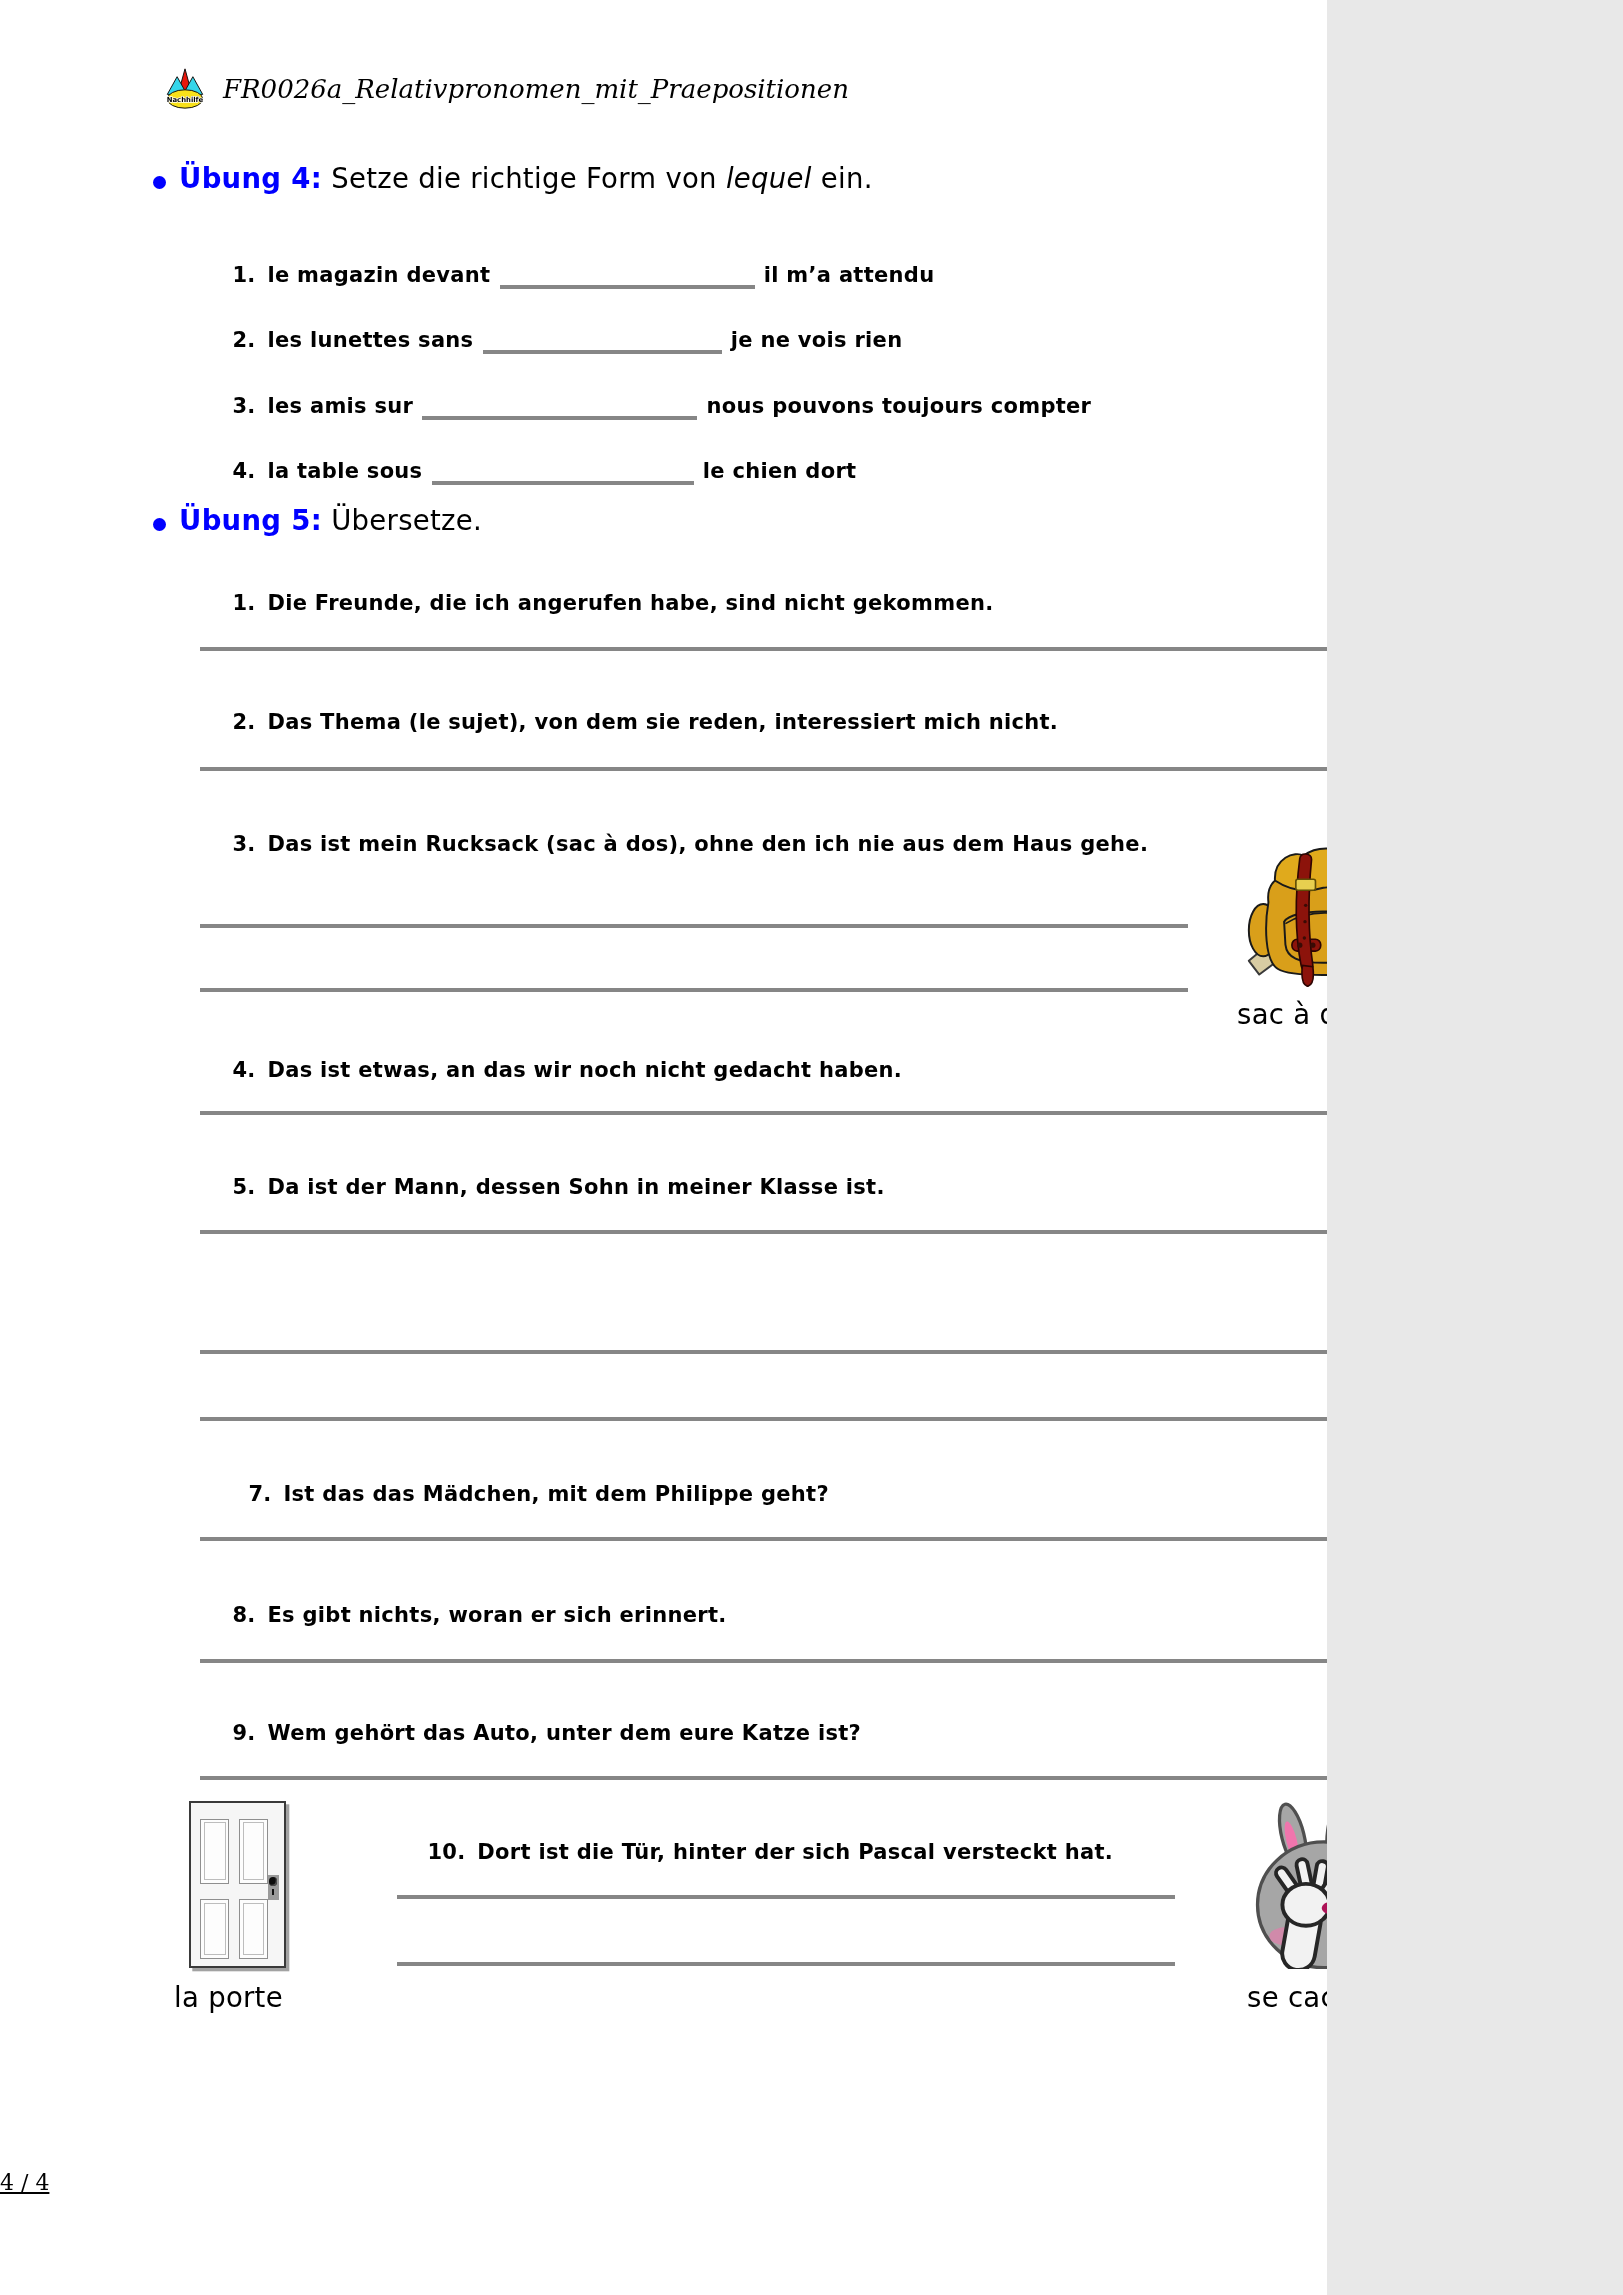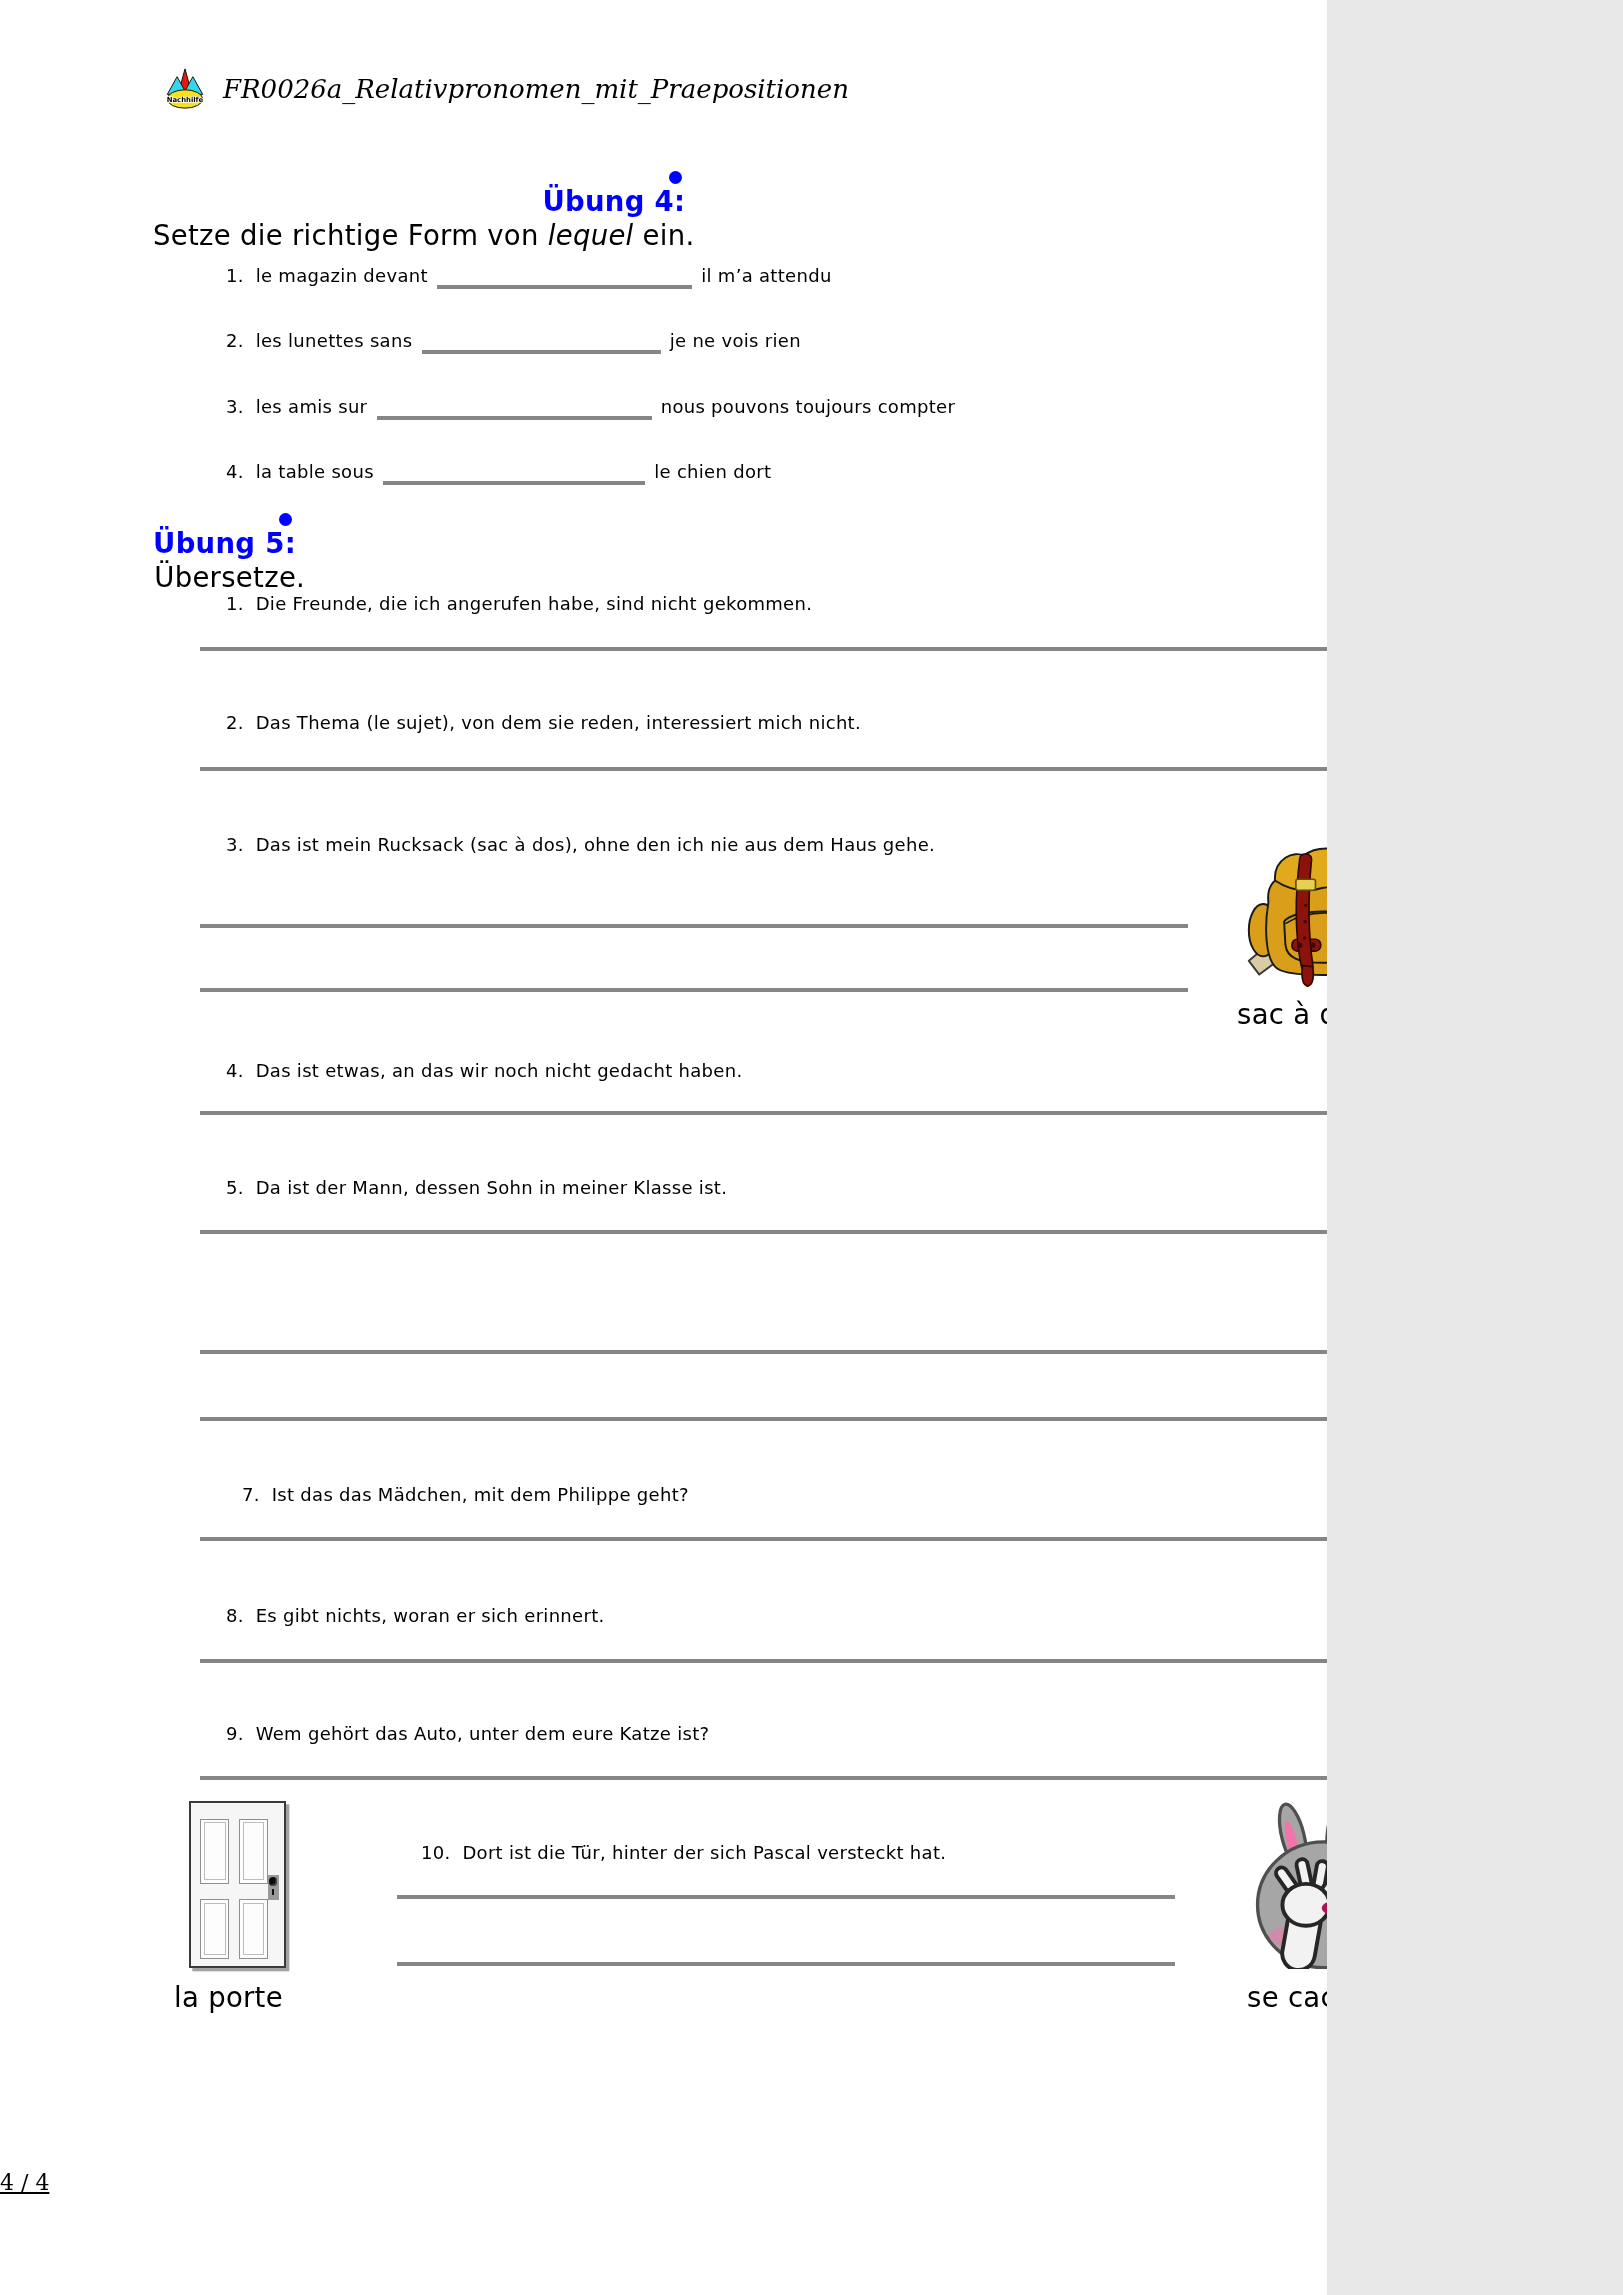--- a/index.html
+++ b/index.html
@@ -1,29 +1,29 @@
 <!DOCTYPE html>
 <html style="font-size:10.5px"><head>
 <meta charset="utf-8">
 <style>
   html,body{margin:0;padding:0;background:#e8e8e8;}
   .page{position:relative;width:1327px;height:2295px;background:#ffffff;overflow:hidden;
         font-family:"DejaVu Sans","Liberation Sans",sans-serif;color:#000;}
   .abs{position:absolute;}
   .title{position:absolute;font-family:"DejaVu Serif","Liberation Serif",serif;
          font-style:italic;font-size:26px;line-height:37px;white-space:pre;}
-  .heading{position:absolute;display:flex;align-items:flex-end;
-           font-size:27.5px;line-height:34px;letter-spacing:0.3px;flex-direction:column;}
+  .heading{position:absolute;display:flex;align-items:center;
+           font-size:27.5px;line-height:34px;letter-spacing:0.3px;}
   .bullet{width:13px;height:13px;border-radius:50%;background:#0000ff;
           margin:9.8px 13px 0 0;flex:none;}
   .hl{color:#0000ff;font-weight:bold;margin-right:9.2px;white-space:pre;}
   .hi{white-space:pre-wrap;}
   .hi .it{font-style:italic;}
-  .item{position:absolute;font-size:18px;line-height:33px;letter-spacing:0.3px;
-        white-space:pre-wrap;padding-left:38px;text-indent:-38px;}
+  .item{position:absolute;font-size:21px;line-height:33px;letter-spacing:0.3px;
+        white-space:pre-wrap;padding-left:38px;text-indent:-38px;font-weight:bold;}
   .item .num{margin-right:11.8px;}
   .item10{padding-left:52px;text-indent:-52px;}
   .blank{display:inline-block;height:3.9px;background:#868686;
          vertical-align:-6.5px;margin:0 9.2px;}
   .ans{position:absolute;height:3.9px;background:#868686;}
   .caption{position:absolute;font-size:27.5px;letter-spacing:0.3px;
            }
   .footer{position:absolute;left:0;width:1623px;text-align:left;
           font-family:"DejaVu Serif","Liberation Serif",serif;font-size:22px;text-decoration:underline;}
   

